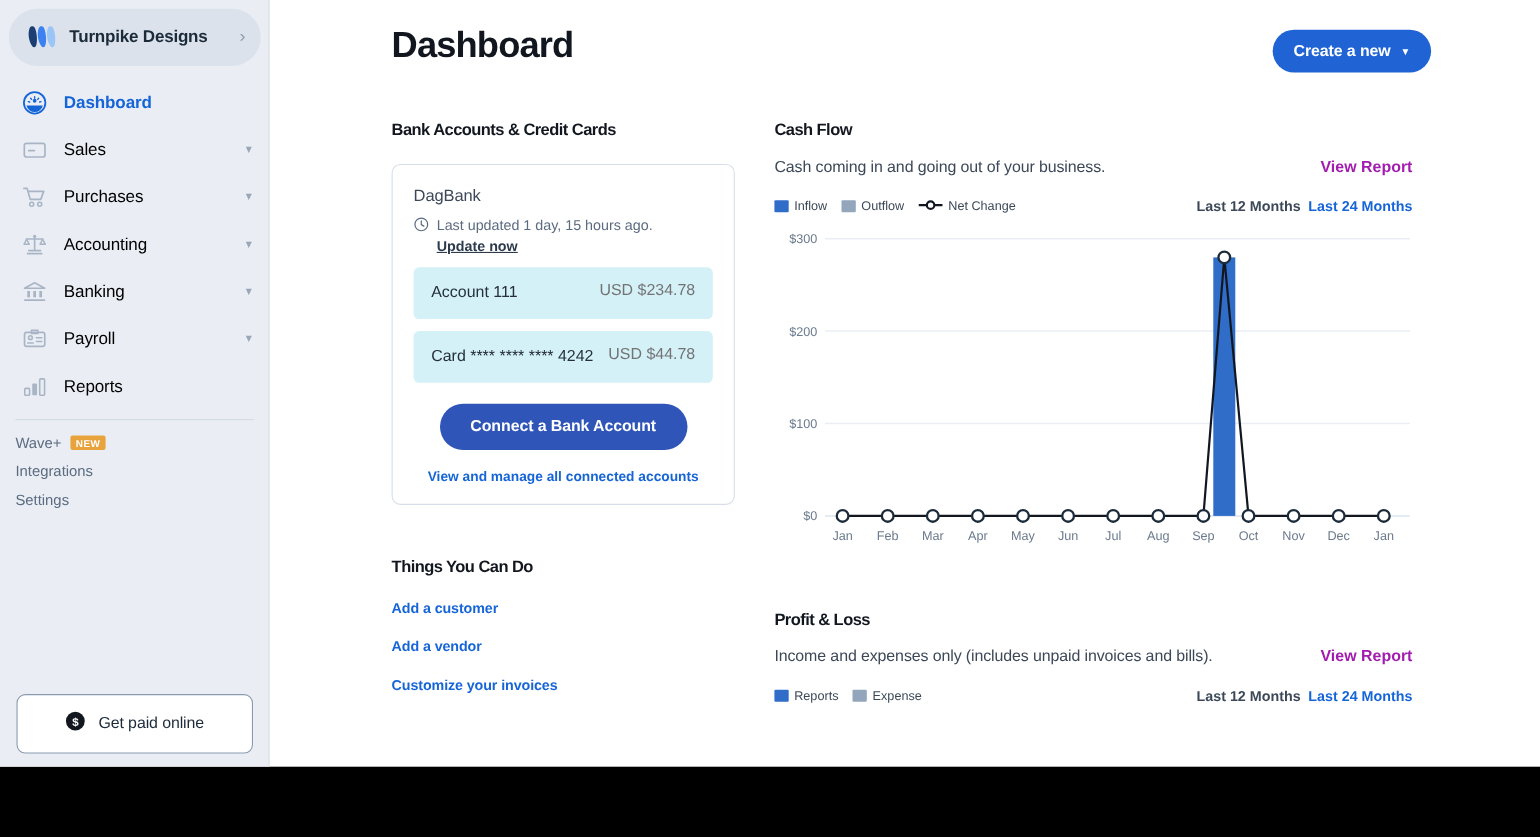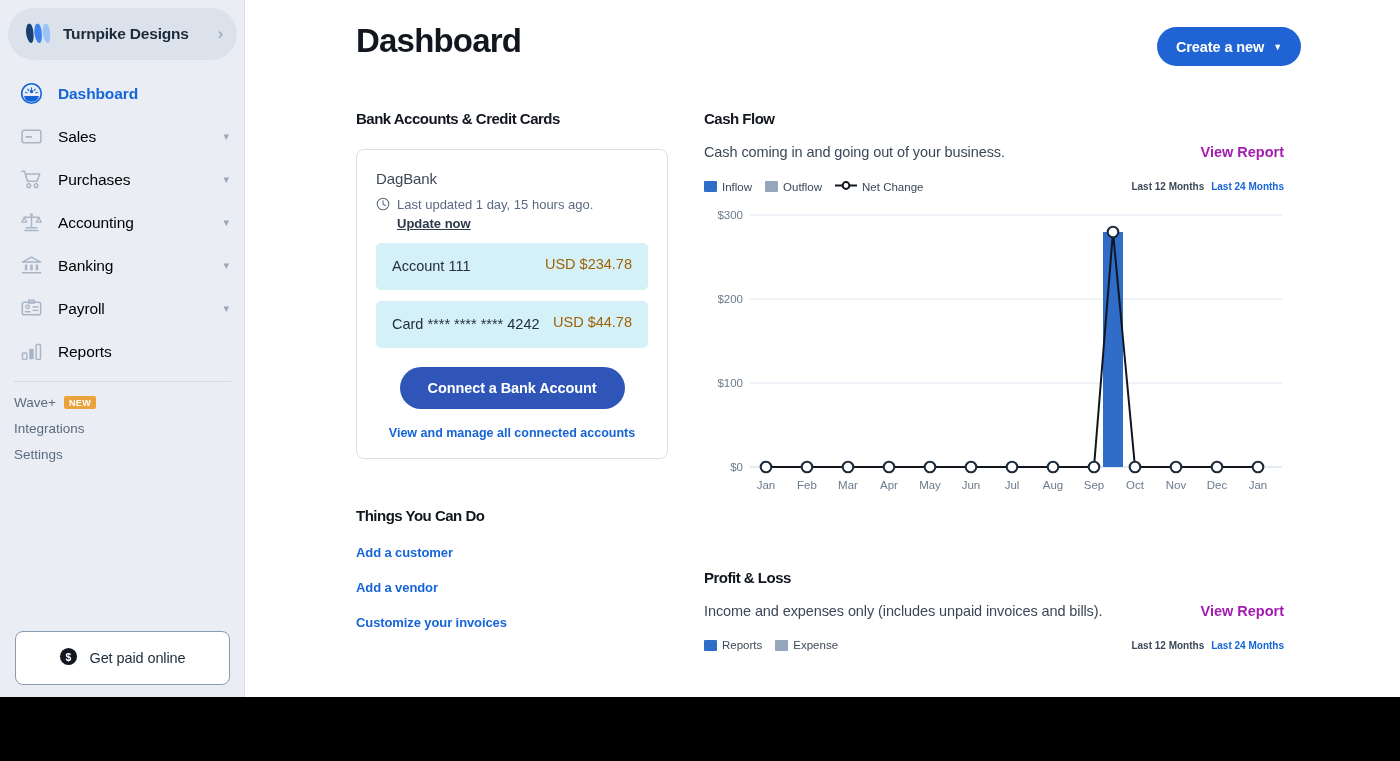--- a/index.html
+++ b/index.html
@@ -130,21 +130,21 @@
     display: inline-block; margin-top: 1px;
     font-size: 13px; font-weight: bold; color: #2c3a4b;
     text-decoration: underline; cursor: pointer;
   }
   .acct-row {
     margin-top: 11px; background: #d4f1f7; border-radius: 5px;
     padding: 13px 16px; display: flex; align-items: flex-start;
     justify-content: space-between; gap: 10px; cursor: pointer;
   }
   .acct-name { font-size: 14.5px; color: #26303d; line-height: 1.45; max-width: 150px; }
-  .acct-bal { font-size: 14.5px; color: #a16207; white-space: nowrap; }
+  .acct-bal { font-size: 14.5px; color: #737373; white-space: nowrap; }
   .connect-btn {
     display: block; margin: 19px auto 0; width: 225px; height: 42px;
     background: #2f55b8; color: #ffffff; border: none; border-radius: 21px;
     font-size: 14.5px; font-weight: bold; letter-spacing: -0.1px;
     cursor: pointer; font-family: "Liberation Sans", sans-serif;
   }
   .manage-link {
     display: block; text-align: center; margin-top: 17px;
     font-size: 12.5px; font-weight: bold; color: #1665d8; cursor: pointer;
   }
@@ -166,27 +166,27 @@
     font-size: 14.5px; font-weight: bold; color: #a21caf;
     cursor: pointer; white-space: nowrap;
   }
   .legend-row {
     display: flex; align-items: center; justify-content: space-between;
     margin-top: 20px;
   }
   .legend { display: flex; align-items: center; gap: 13px; }
   .leg { display: flex; align-items: center; gap: 5px; font-size: 11.5px; color: #3c4858; }
   .swatch { width: 13px; height: 11px; border-radius: 1px; display: inline-block; }
-  .ranges { display: flex; gap: 7px; font-size: 10px; font-weight: bold; }
+  .ranges { display: flex; gap: 7px; font-size: 13px; font-weight: bold; }
   .range { cursor: pointer; }
   .range.inactive { color: #3c4858; }
   .range.activer { color: #1665d8; }
 
   .chart-wrap { margin-top: 14px; }
-  .pl-panel { margin-top: 73px; }
+  .pl-panel { margin-top: 56px; }
 </style>
 </head>
 <body>
 
 <div class="viewport">
 
   <div class="sidebar">
 
     <div class="workspace">
       <span class="wave-logo">

